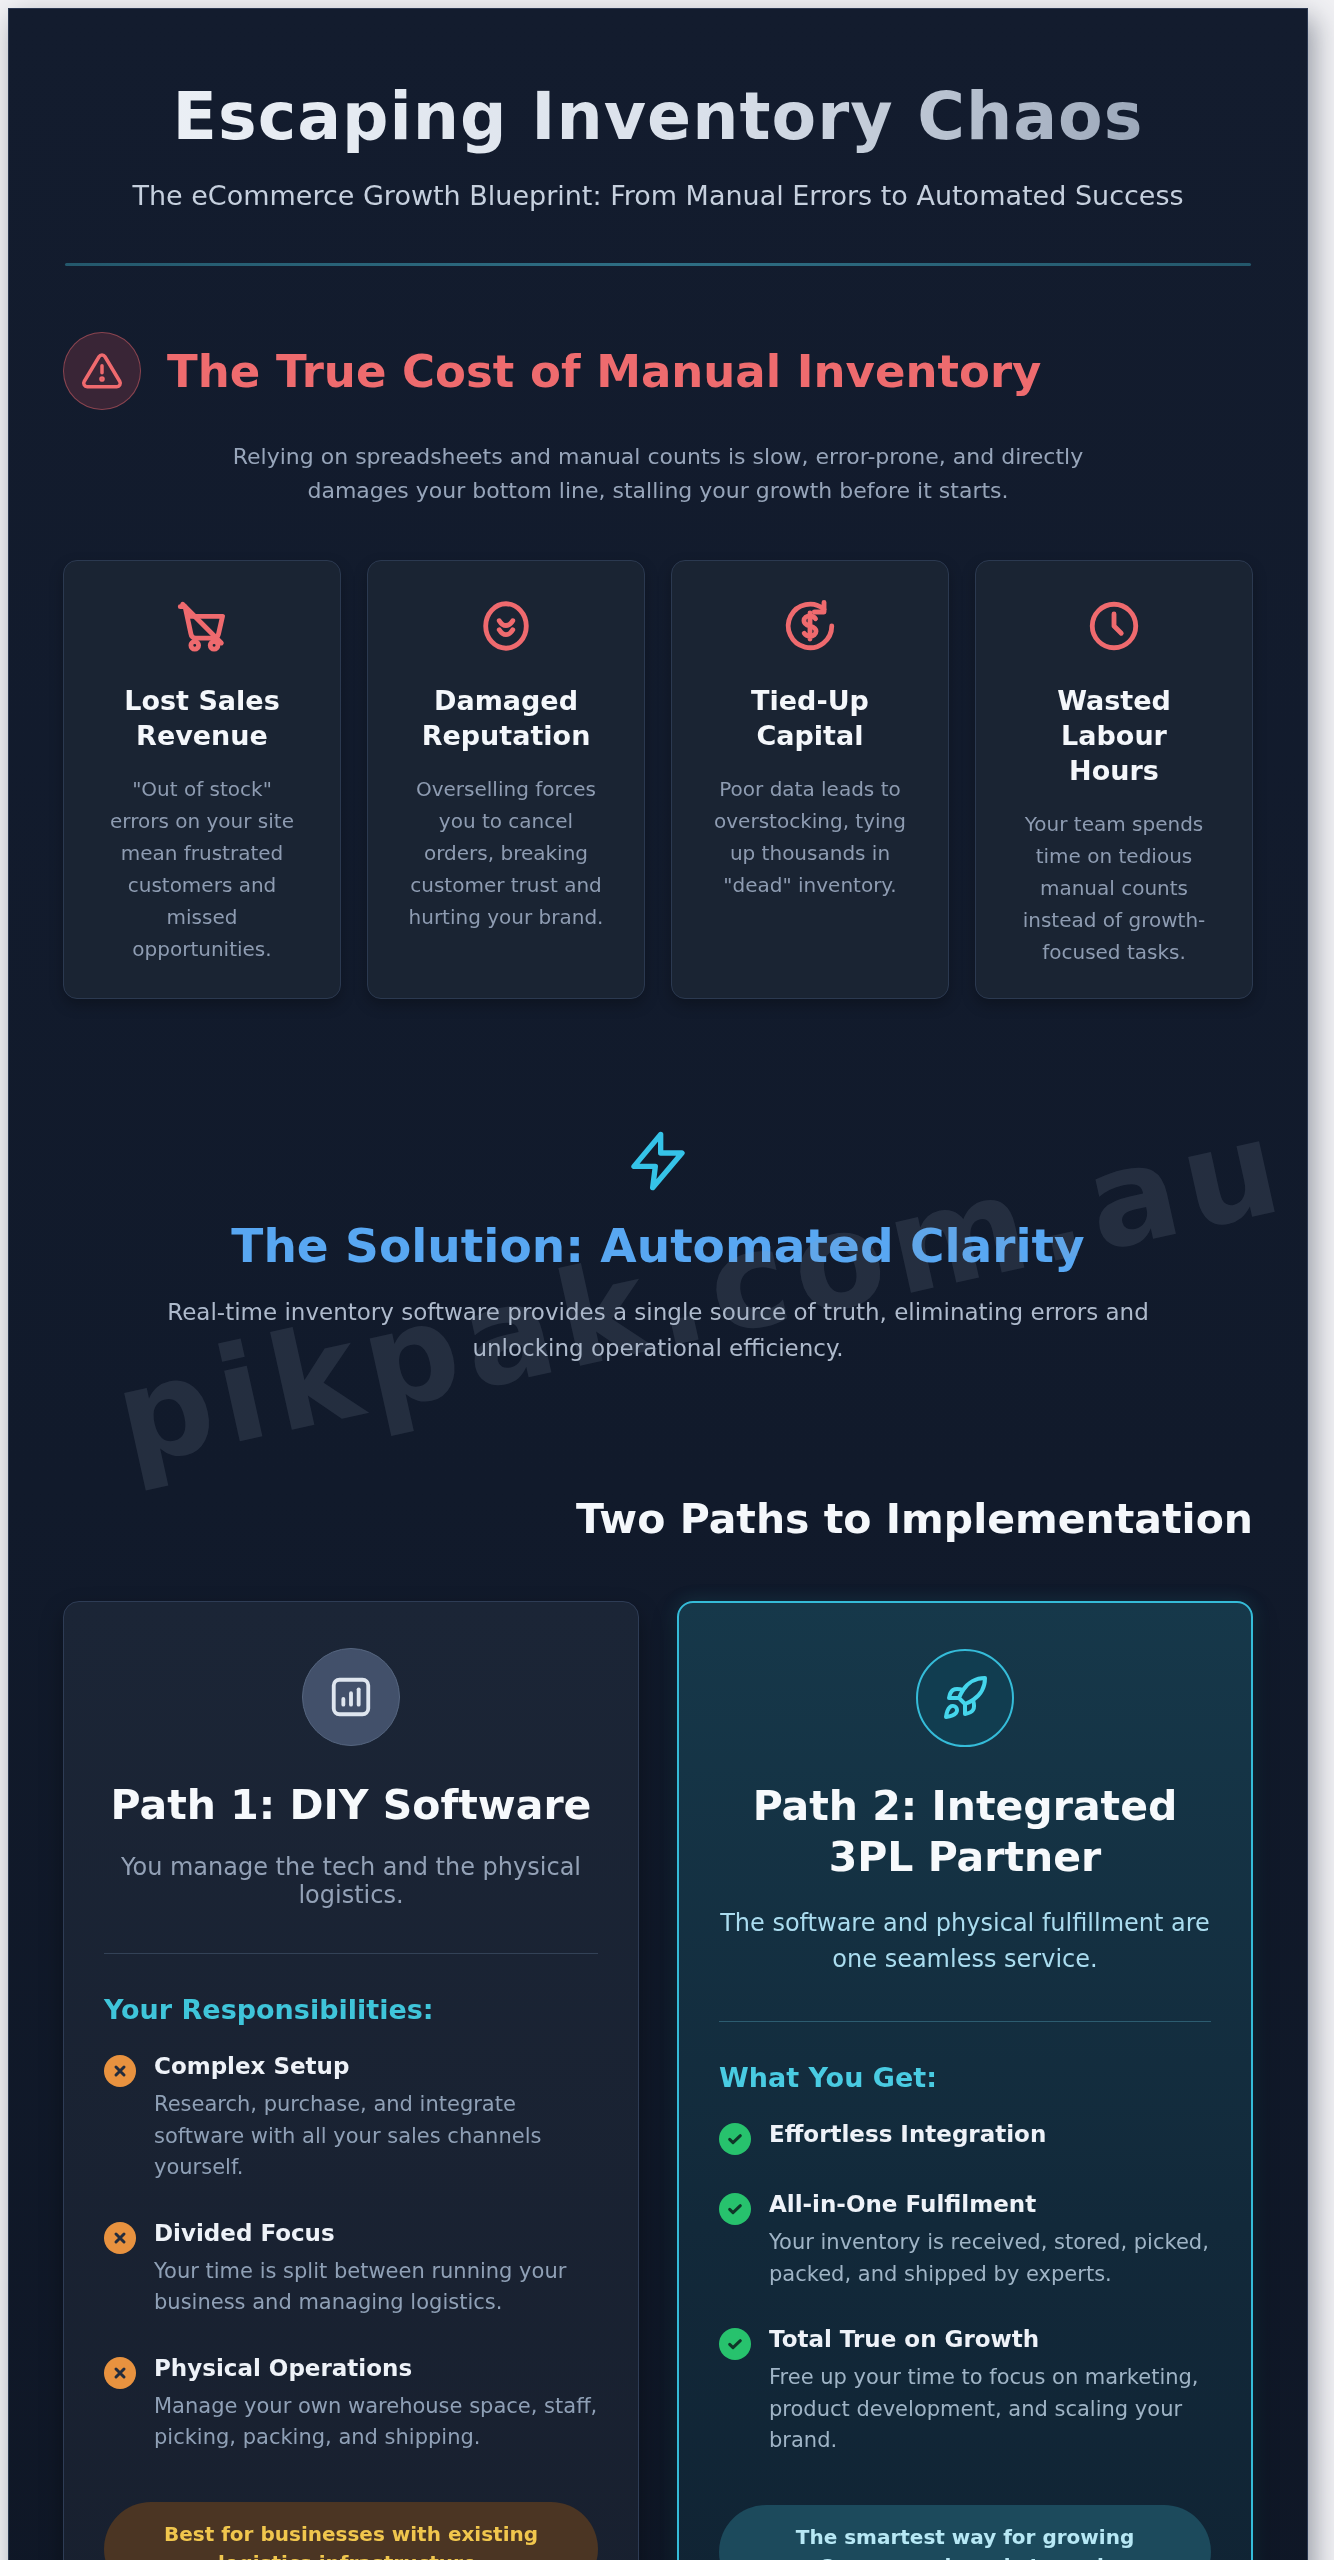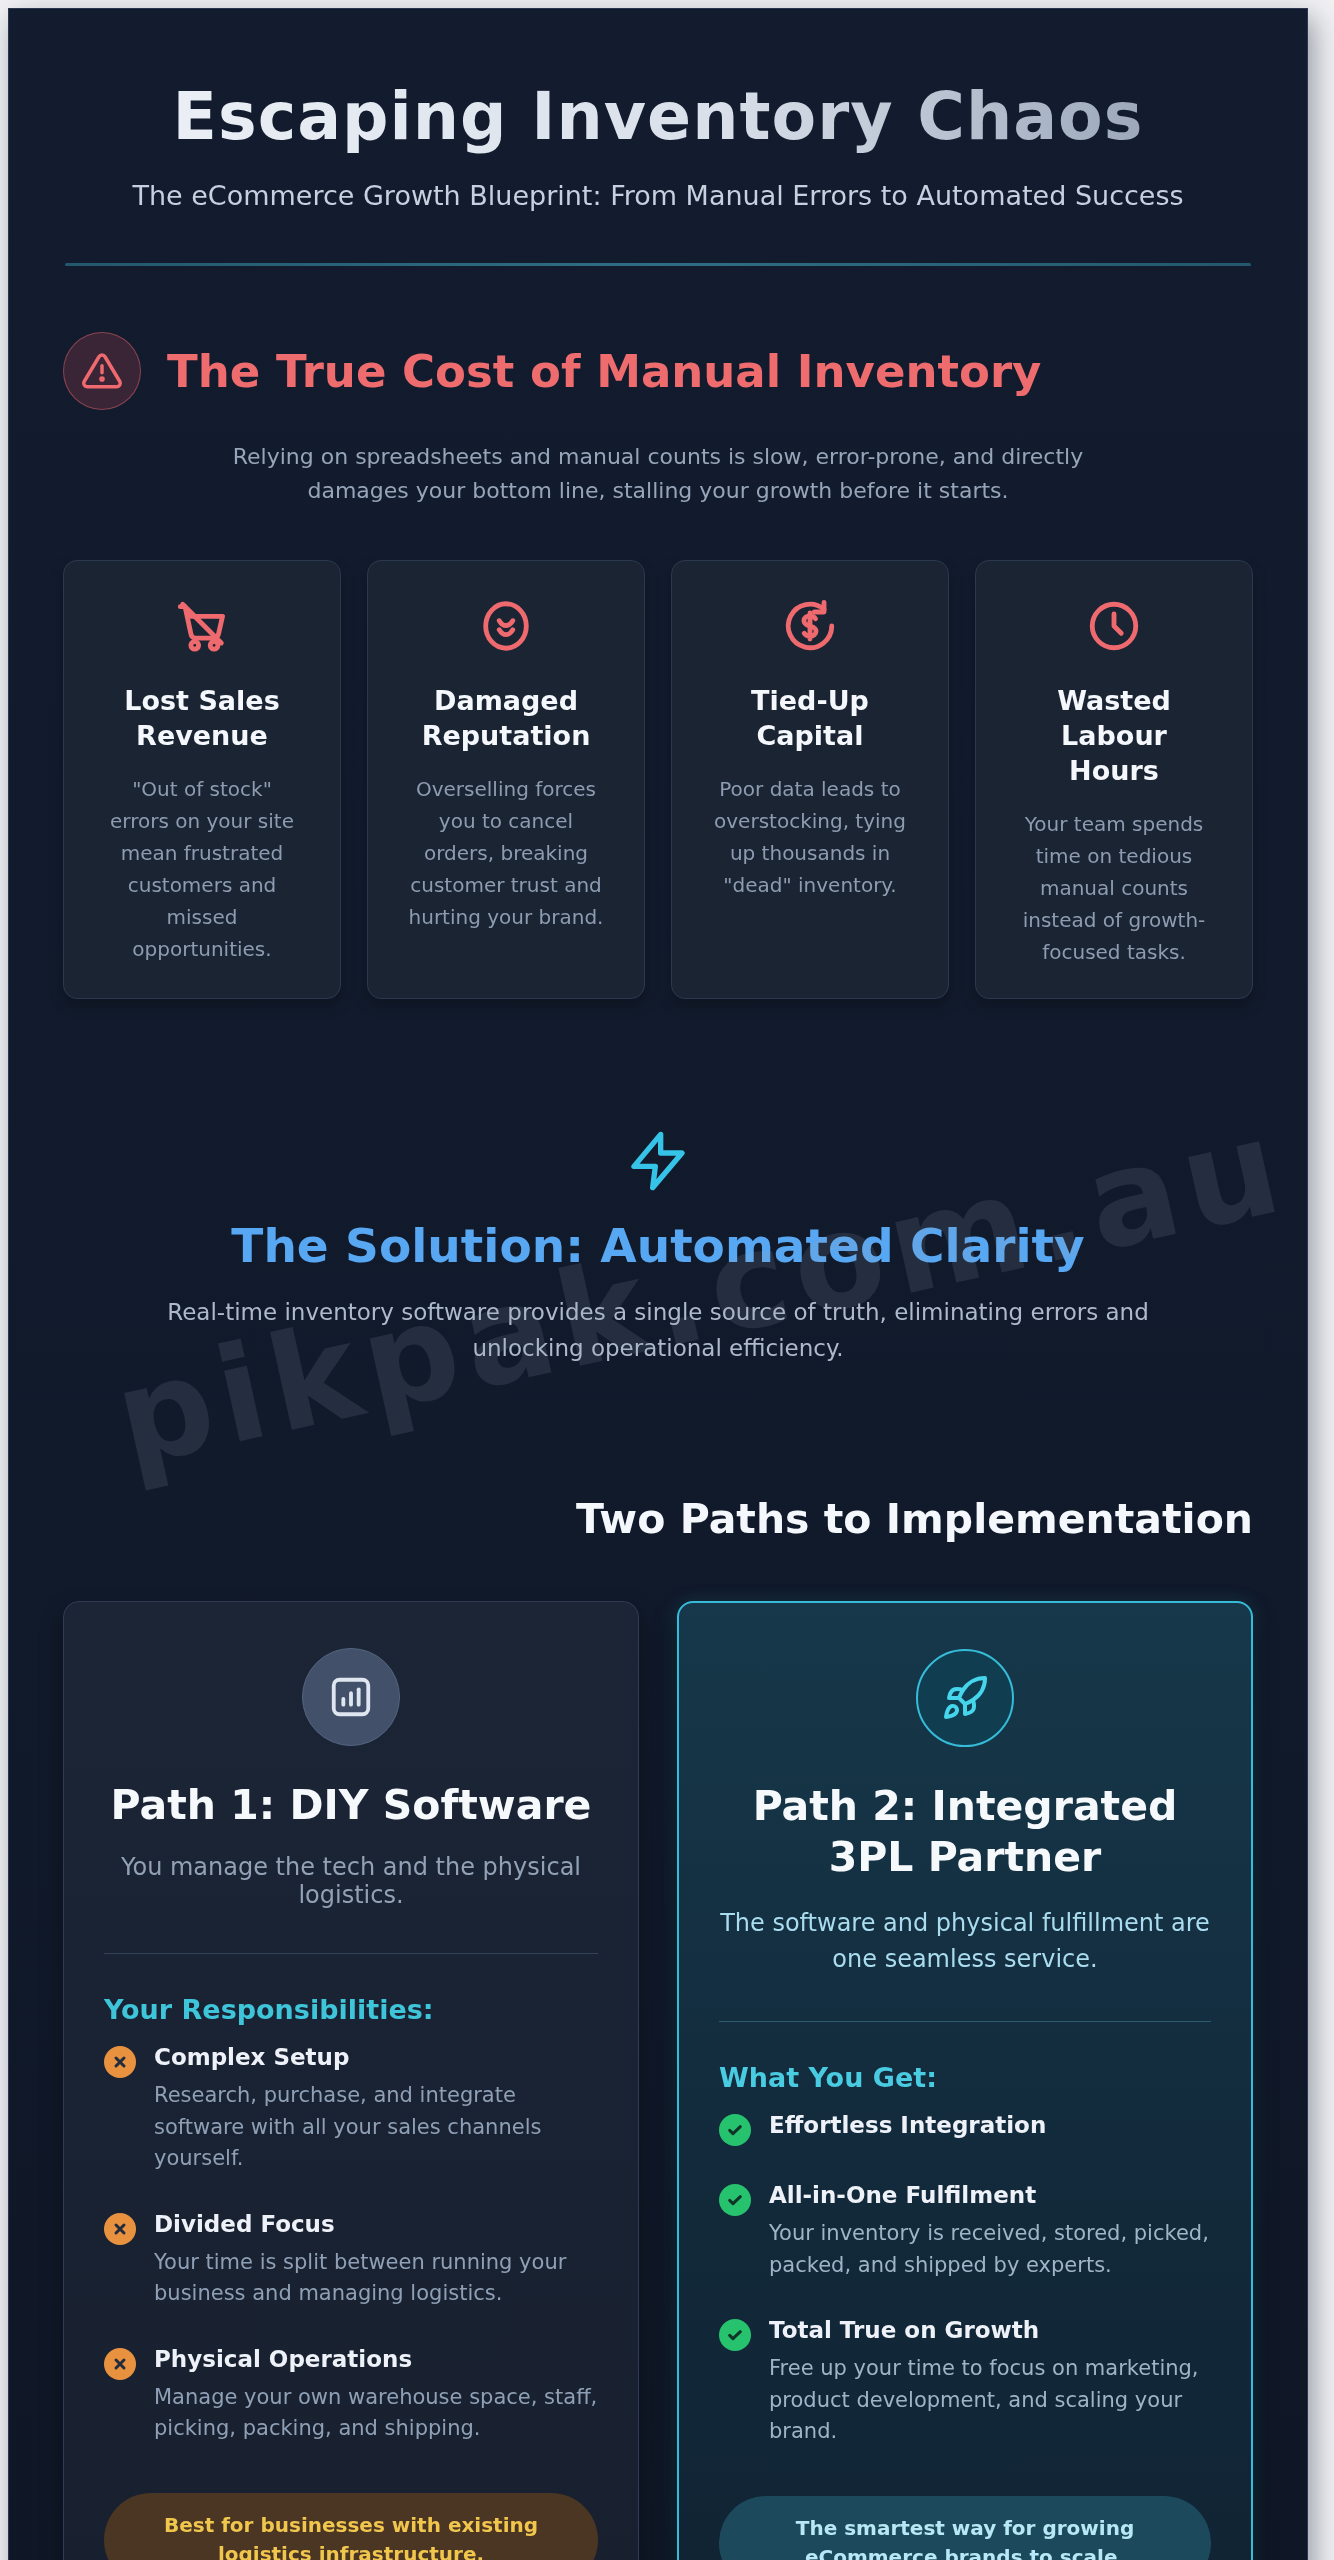--- a/index.html
+++ b/index.html
@@ -89,21 +89,21 @@
   .path1 .path-sub { margin-top:22px; font-size:24px; color:#93a1b6; }
   .path2 .path-sub { margin-top:22px; font-size:24px; color:#aadcef; line-height:1.5; }
   .path-divider { border:none; height:1px; margin:44px auto 0; width:100%; }
   .path1 .path-divider { background:#334257; }
   .path2 .path-divider { background:#2c5c70; }
 
   .list-head { margin-top:40px; font-size:27px; font-weight:700; text-align:left; }
   .path1 .list-head { color:#3fc5da; }
   .path2 .list-head { color:#49cbe2; }
 
-  .plist { margin-top:19px; text-align:left; }
+  .plist { margin-top:28px; text-align:left; }
   .plist .item { display:flex; gap:18px; align-items:flex-start; }
   .plist .item + .item { margin-top:36px; }
   .mark { flex:0 0 auto; width:32px; height:32px; border-radius:50%; display:flex; align-items:center; justify-content:center; margin-top:2px; }
   .mark.x { background:#e8923f; color:#232c3d; }
   .mark.check { background:#27c26d; color:#103528; }
   .item h4 { font-size:23px; font-weight:700; color:#eef2f8; }
   .item p { margin-top:10px; font-size:21px; line-height:1.5; color:#8fa0b6; }
   .path2 .item p { color:#9fb4c6; }
 
   .pill {

